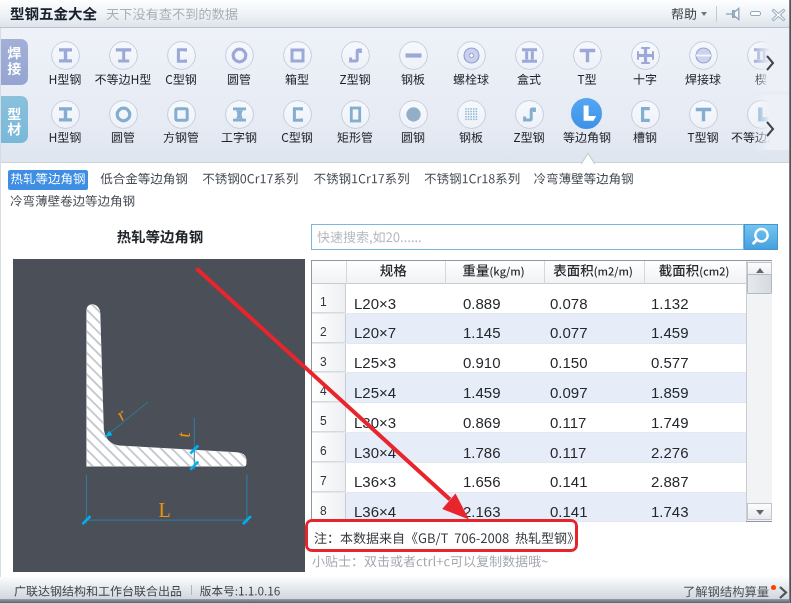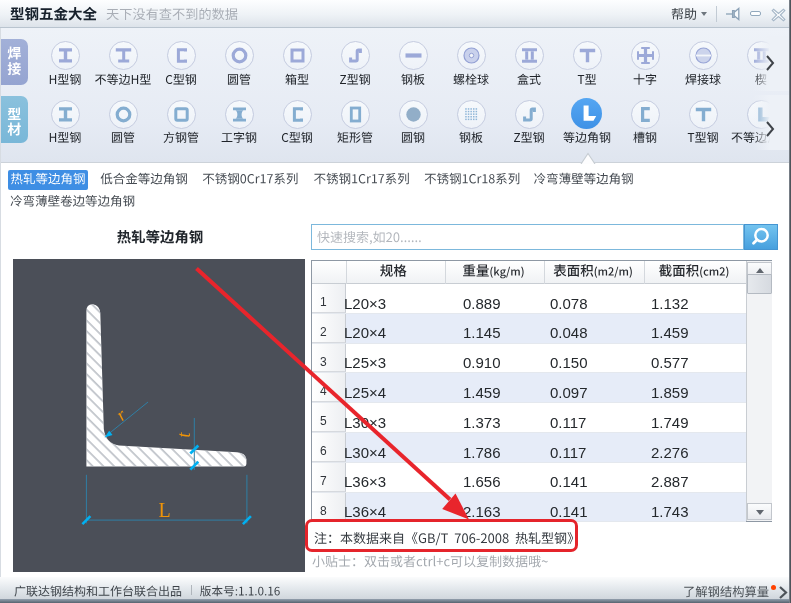--- a/index.html
+++ b/index.html
@@ -27,21 +27,21 @@
 #panel{left:13px;top:259px;width:292px;height:313px;background:#4b4f58}
 
 #tbl{left:311px;top:260px;width:461px;height:262px;border:1px solid #8e98a4;box-sizing:border-box;background:#fff}
 #thead{left:0;top:0;width:434px;height:23px;background:linear-gradient(#ffffff,#f0f2f4);border-bottom:1px solid #c8cdd3;box-sizing:border-box}
 .vline{top:0;width:1px;height:260px;background:#dadee3}
 .hvline{top:0;width:1px;height:23px;background:#d4d8dd}
 .row{left:0;width:434px;height:29.8px;box-sizing:border-box;border-bottom:1px solid #e4e8ee;background:#fff}
 .stripe{left:34px;top:0;width:400px;height:28.8px;background:#e6ecf8}
 
 .num{left:0;top:0;width:34px;height:100%;font-size:12px;color:#30343a;box-sizing:border-box;padding:12px 0 0 8px;line-height:12px;background:linear-gradient(90deg,#ffffff,#edeff2);border-right:1px solid #c9cdd3;border-bottom:1px solid #d6d9de}
-.c1{left:32px}.c2{left:151px}.c3{left:238px}.c4{left:339px}
+.c1{left:42px}.c2{left:151px}.c3{left:238px}.c4{left:339px}
 .cell{top:11.6px;font-size:15px;color:#24282c;line-height:15px}
 
 #sbar{left:434px;top:0;width:26px;height:260px;background:#f2f3f5;border-left:1px solid #c9cdd2;box-sizing:border-box}
 .sbtn{left:435px;width:25px;height:17px;background:linear-gradient(#fbfcfd,#e8eaee);border:1px solid #c2c6cc;box-sizing:border-box}
 #sthumb{left:435px;top:13px;width:25px;height:20px;background:linear-gradient(90deg,#e6e9ed,#d6dae0);border:1px solid #b4bac2;box-sizing:border-box;border-radius:1px}
 .tri{width:0;height:0;border:4px solid transparent}
 
 #notebox{left:305px;top:518.5px;width:273px;height:33px;border:3px solid #e5242b;border-radius:7px;box-sizing:border-box}
 
 #statusbar{left:0;top:577px;width:791px;height:26px;background:linear-gradient(#fbfcfd,#e3e8ec 45%,#c9d0d7)}
@@ -279,44 +279,44 @@
   <div class="abs row" style="top:23.0px">
         <div class="abs num">1</div>
         <div class="abs cell c1">L20×3</div>
         <div class="abs cell c2">0.889</div>
         <div class="abs cell c3">0.078</div>
         <div class="abs cell c4">1.132</div>
       </div>
 <div class="abs row" style="top:52.8px">
         <div class="abs stripe"></div>
         <div class="abs num">2</div>
-        <div class="abs cell c1">L20×4</div>
+        <div class="abs cell c1">L20×7</div>
         <div class="abs cell c2">1.145</div>
-        <div class="abs cell c3">0.048</div>
+        <div class="abs cell c3">0.077</div>
         <div class="abs cell c4">1.459</div>
       </div>
 <div class="abs row" style="top:82.6px">
         <div class="abs num">3</div>
         <div class="abs cell c1">L25×3</div>
         <div class="abs cell c2">0.910</div>
         <div class="abs cell c3">0.150</div>
         <div class="abs cell c4">0.577</div>
       </div>
 <div class="abs row" style="top:112.4px">
         <div class="abs stripe"></div>
         <div class="abs num">4</div>
         <div class="abs cell c1">L25×4</div>
         <div class="abs cell c2">1.459</div>
         <div class="abs cell c3">0.097</div>
         <div class="abs cell c4">1.859</div>
       </div>
 <div class="abs row" style="top:142.2px">
         <div class="abs num">5</div>
         <div class="abs cell c1">L30×3</div>
-        <div class="abs cell c2">1.373</div>
+        <div class="abs cell c2">0.869</div>
         <div class="abs cell c3">0.117</div>
         <div class="abs cell c4">1.749</div>
       </div>
 <div class="abs row" style="top:172.0px">
         <div class="abs stripe"></div>
         <div class="abs num">6</div>
         <div class="abs cell c1">L30×4</div>
         <div class="abs cell c2">1.786</div>
         <div class="abs cell c3">0.117</div>
         <div class="abs cell c4">2.276</div>

